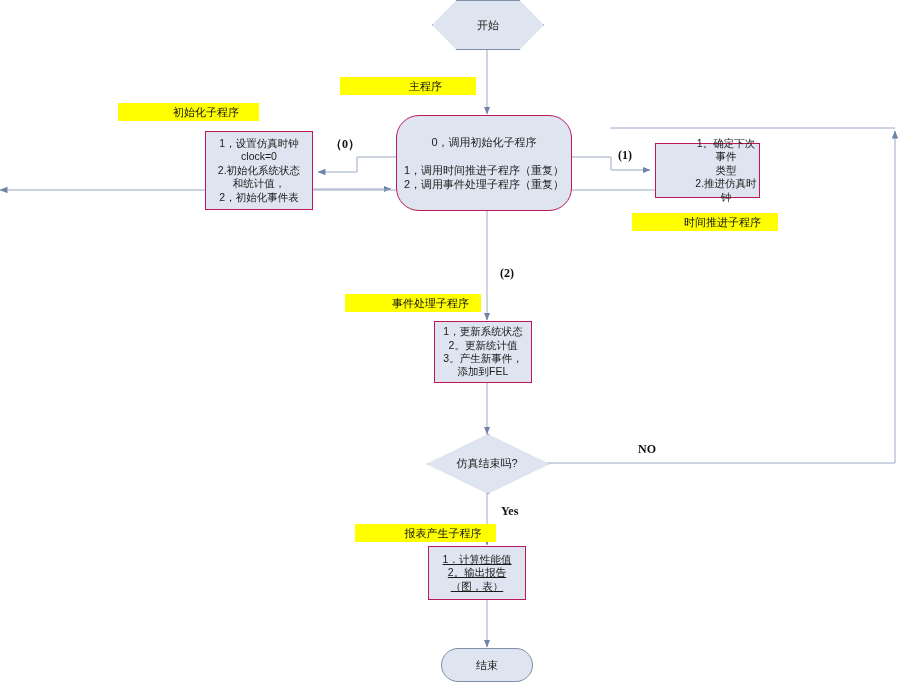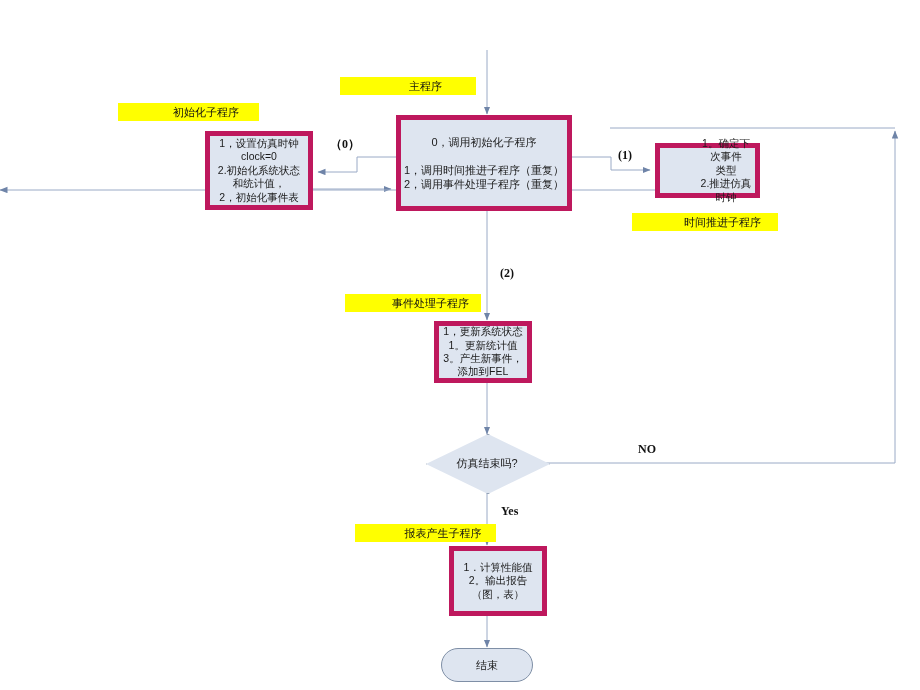--- a/index.html
+++ b/index.html
@@ -37,21 +37,21 @@
     color: #1a1a1a;
     line-height: 1.28;
     z-index: 2;
   }
   .node-inner {
     width: 100%;
     padding: 0 2px;
   }
   .box {
     background: #dee5f0;
-    border: 5px solid #be185d;
+    border: 1px solid #be185d;
   }
   .hex {
     background: #dee5f0;
     border: 1px solid #7f8fa6;
     clip-path: polygon(22% 0%, 78% 0%, 100% 50%, 78% 100%, 22% 100%, 0% 50%);
   }
   .stadium {
     background: #dee5f0;
     border: 1px solid #7f8fa6;
     border-radius: 999px;
@@ -145,22 +145,25 @@
 
       <polyline points="528,463 895,463 895,131" marker-end="url(#ah)"></polyline>
       <line x1="895" y1="128" x2="610" y2="128"></line>
 
       <line x1="487" y1="492" x2="487" y2="545" marker-end="url(#ah)"></line>
 
       <line x1="487" y1="600" x2="487" y2="647" marker-end="url(#ah)"></line>
     </g>
   </svg>
 
-
-  <div class="node box" style="left:396px; top:115px; width:176px; height:96px;">
+  <div class="node hex" style="left:432px; top:0px; width:112px; height:50px;">
+    <div class="node-inner t-mid">开始</div>
+  </div>
+
+  <div class="node box" style="left:396px; top:115px; width:176px; height:96px;border-radius:23px;">
     <div class="node-inner">
       <div class="t-mid" style="margin-bottom:14px;">0，调用初始化子程序</div>
       <div class="t-mid">1，调用时间推进子程序（重复）</div>
       <div class="t-mid">2，调用事件处理子程序（重复）</div>
     </div>
   </div>
 
   <div class="node box" style="left:205px; top:131px; width:108px; height:79px;">
     <div class="node-inner">
       <div class="t-small">1，设置仿真时钟</div>
@@ -175,32 +178,32 @@
     <div class="node-inner">
       <div class="t-small">1。确定下次事件</div>
       <div class="t-small">类型</div>
       <div class="t-small">2.推进仿真时钟</div>
     </div>
   </div>
 
   <div class="node box" style="left:434px; top:321px; width:98px; height:62px;">
     <div class="node-inner">
       <div class="t-small">1，更新系统状态</div>
-      <div class="t-small">1。更新统计值</div>
+      <div class="t-small">2。更新统计值</div>
       <div class="t-small">3。产生新事件，</div>
       <div class="t-small">添加到FEL</div>
     </div>
   </div>
 
   <div class="diamond-wrap" style="left:426px; top:434px; width:122px; height:58px;">
     <div class="diamond-shape"></div>
     <div class="diamond-label">仿真结束吗?</div>
   </div>
 
-  <div class="node box" style="left:449px; top:546px; width:98px; height:70px;">
+  <div class="node box" style="left:428px; top:546px; width:98px; height:54px;text-decoration:underline;">
     <div class="node-inner">
       <div class="t-small">1．计算性能值</div>
       <div class="t-small">2。输出报告</div>
       <div class="t-small">（图，表）</div>
     </div>
   </div>
 
   <div class="node stadium" style="left:441px; top:648px; width:92px; height:34px;">
     <div class="node-inner t-mid">结束</div>
   </div>

